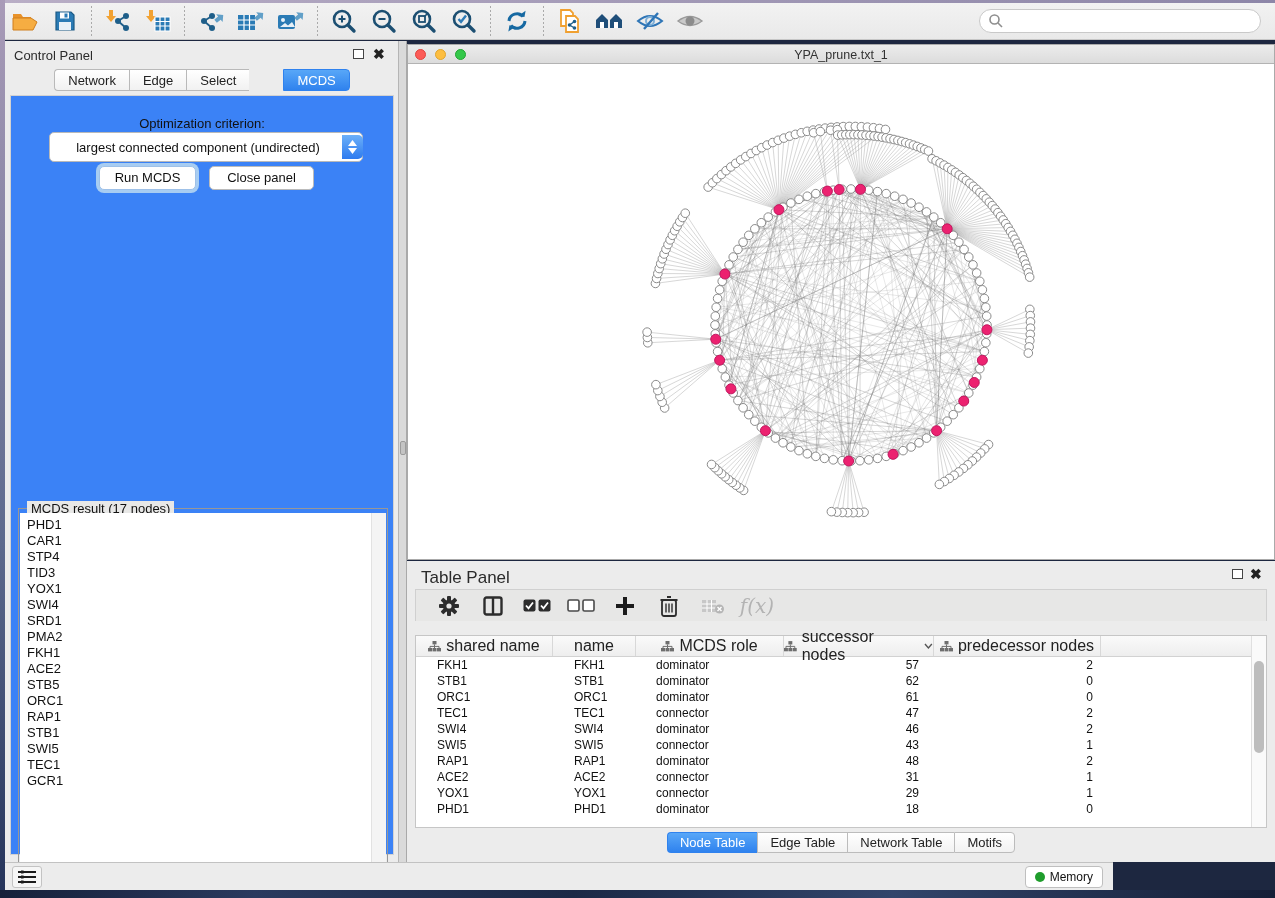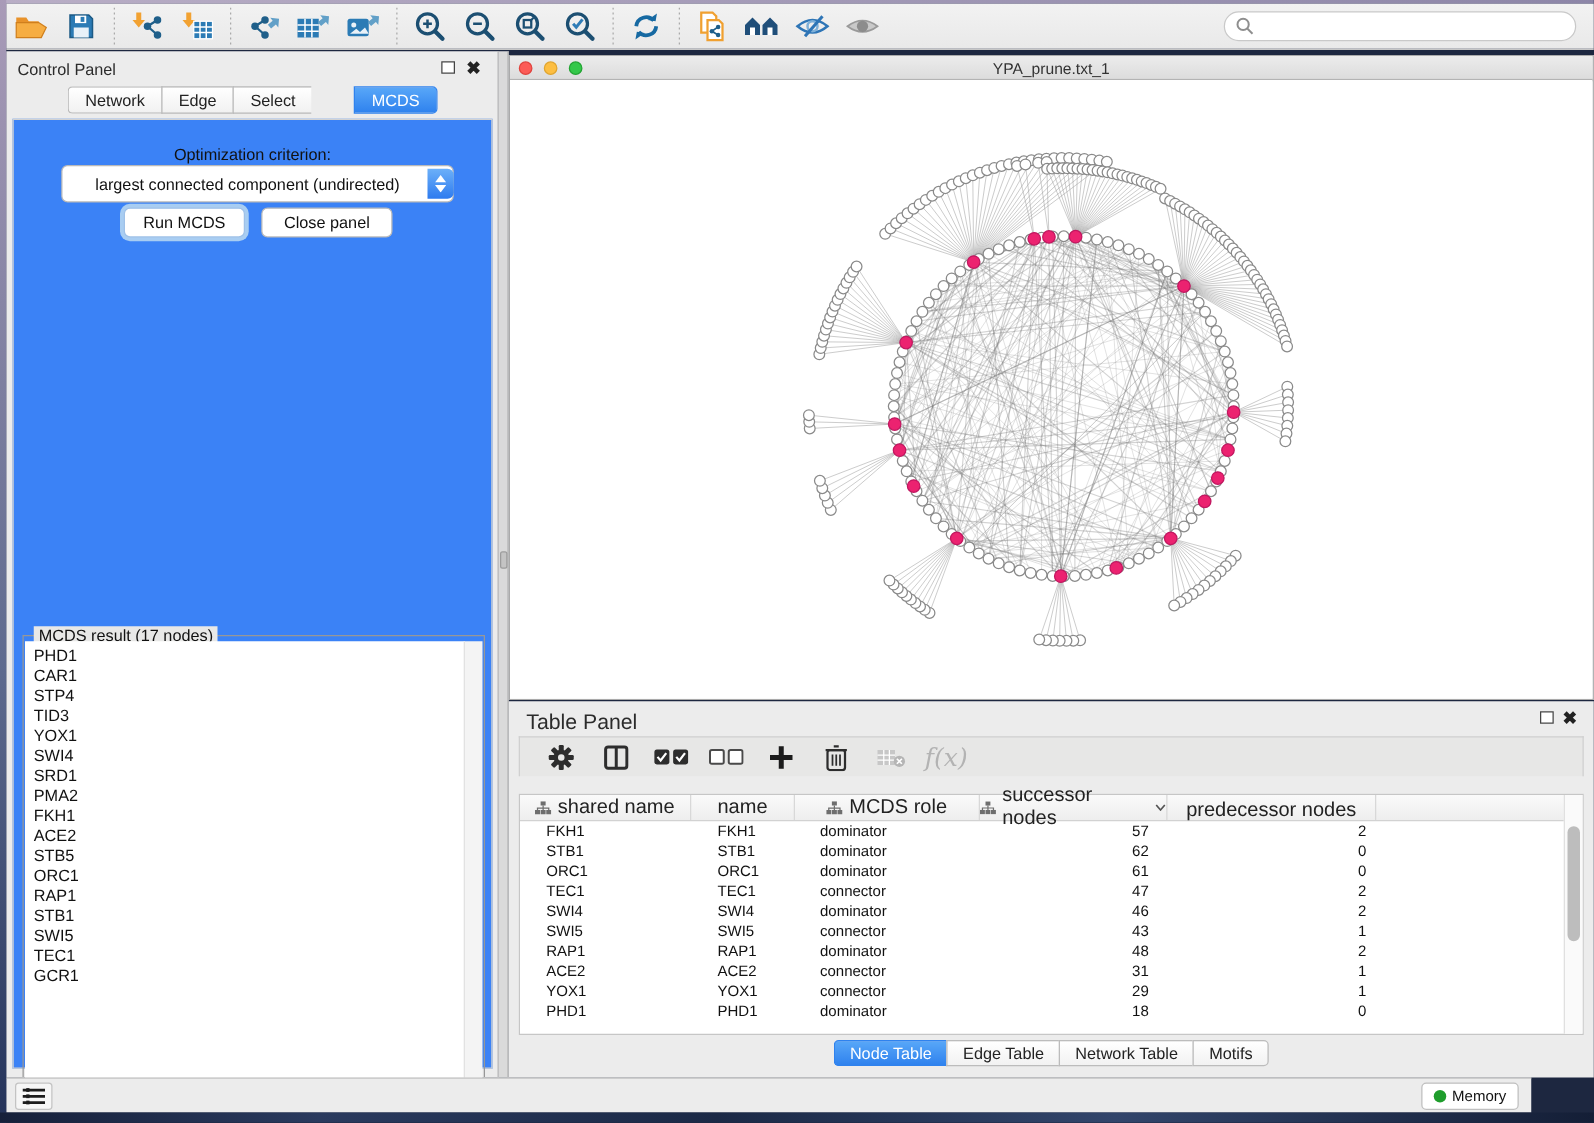--- a/index.html
+++ b/index.html
@@ -74,38 +74,38 @@
   #tp-toolbar { position:absolute; left:8px; top:28px; width:852px; height:32px; background:#e7e7e6; border:1px solid #d0d0d0;
     border-bottom:none; display:flex; align-items:center; gap:10px; padding-left:16px;text-align:right; }
   .tpbtn { width:34px; height:34px; display:flex; align-items:center; justify-content:center; }
   #fx-label { font-family:"DejaVu Serif", serif; font-style:italic; font-size:20px; color:#b3b3b3; }
 
   #node-table { position:absolute; left:8px; top:74px; width:852px; height:193px; background:#fff; border:1px solid #c6c6c6; }
   #thead { position:absolute; left:0; top:0; width:836px; height:21px; background:linear-gradient(#fafafa,#eee);
     border-bottom:1px solid #d2d2d2; display:flex; }
   .th { display:flex; align-items:center; justify-content:center; gap:5px; font-size:16px; color:#222;
     border-right:1px solid #d8d8d8; height:100%; }
-  .c0 { width:137px; } .c1 { width:83px; } .c2 { width:148px; } .c3 { width:150px; } .c4 { width:167px;flex-direction:column; } .c5 { flex:1; border-right:none; }
+  .c0 { width:137px; } .c1 { width:83px; } .c2 { width:148px; } .c3 { width:150px; } .c4 { width:167px; } .c5 { flex:1; border-right:none; }
   #tbody { position:absolute; left:0; top:21px; width:836px; height:162px; overflow:hidden; }
   .trow { display:flex; height:16px; }
   .tcell { font-size:12px; color:#111; line-height:16px; }
   .tcell.c0 { padding-left:21px; } .tcell.c1 { padding-left:21px; } .tcell.c2 { padding-left:20px; }
   .tcell.c3 { text-align:right; padding-right:15px; } .tcell.c4 { text-align:right; padding-right:8px; }
   #tscroll { position:absolute; right:0; top:0; width:15px; height:191px; background:#fafafa; border-left:1px solid #e0e0e0; }
   #tthumb { position:absolute; left:2px; top:25px; width:10px; height:92px; background:#bdbdbd; border-radius:5px; }
 
   #tp-tabs { position:absolute; left:0; top:271px; width:868px; display:flex; justify-content:center; }
   .tp-tab { height:21px; padding:0 12px; border:1px solid #bcbcbc; border-right:none; background:linear-gradient(#fff,#f2f2f2);
     font-size:13px; color:#222; display:flex; align-items:center; }
   .tp-tab:first-child { border-radius:4px 0 0 4px; }
   .tp-tab:last-child { border-right:1px solid #bcbcbc; border-radius:0 4px 4px 0; }
   .tp-tab.active { background:linear-gradient(#58a7f8,#2f82ee); color:#fff; border-color:#2f82ee; }
 
   
-  #status-bar { position:absolute; left:5px; top:862px; width:1220px; height:28px; background:#ececec; border-top:1px solid #c2c2c2; }
+  #status-bar { position:absolute; left:5px; top:862px; width:1108px; height:28px; background:#ececec; border-top:1px solid #c2c2c2; }
   #list-btn { position:absolute; left:7px; top:3px; width:30px; height:22px; background:#f6f6f6; border:1px solid #c3c3c3;
     border-radius:3px; display:flex; align-items:center; justify-content:center; }
   #memory-btn { position:absolute; right:10px; top:3px; height:22px; background:#fff; border:1px solid #bfbfbf; border-radius:4px;
     display:flex; align-items:center; gap:5px; padding:0 9px; font-size:12px; color:#111; }
   #mem-dot { width:10px; height:10px; border-radius:50%; background:#1f9d2c; }
 </style>
 </head>
 <body>
 
 <div id="app">

